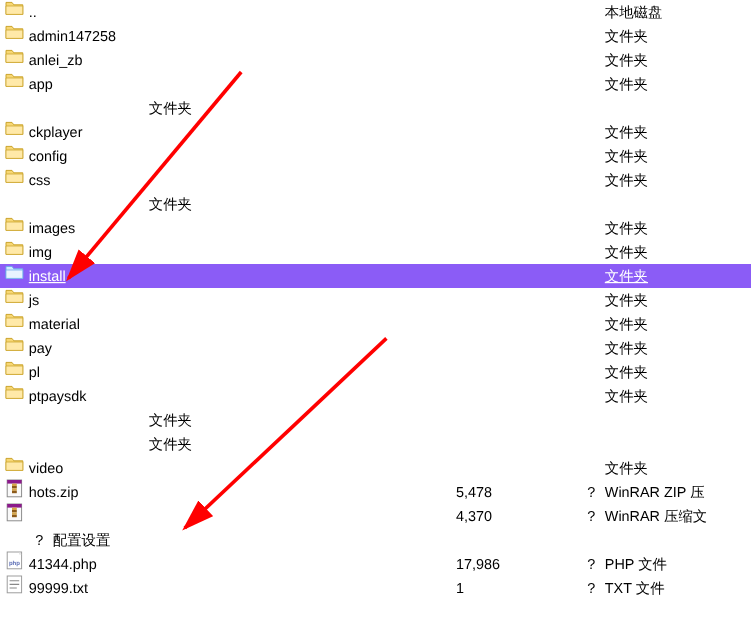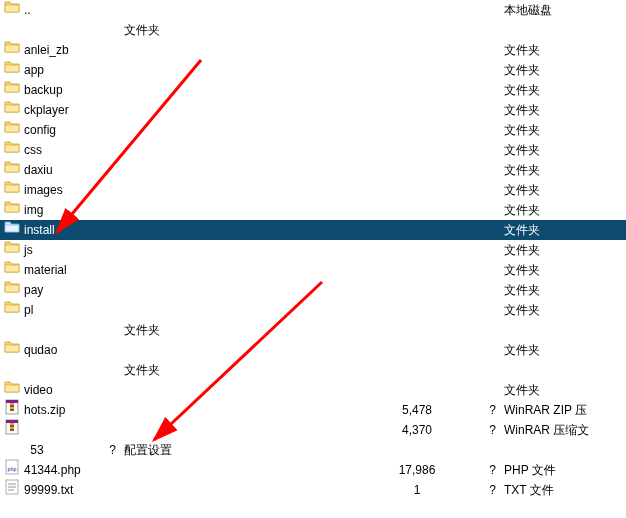--- a/index.html
+++ b/index.html
@@ -13,33 +13,34 @@
     overflow: hidden;
     position: relative;
   }
   .row {
     display: flex;
     align-items: center;
     height: 20px;
     line-height: 20px;
   }
   .row.selected {
-    background: #0c4a6e;
+    background: #8b5cf6;
     color: #fff;
+    text-decoration: underline;
   }
   .row .name-cell {
     width: 380px;
     display: flex;
     align-items: center;
     padding-left: 4px;
     gap: 4px;
   }
   .row .size-cell {
     width: 80px;
-    text-align: center;
+    text-align: left;
     padding-right: 6px;
   }
   .row .q-cell {
     width: 40px;
     text-align: right;
     padding-right: 4px;
   }
   .row .type-cell {
     flex: 1;
     padding-left: 4px;
@@ -67,20 +68,27 @@
             <path d="M1 3h5l1.5 2H15v8H1z" fill="#f7d774" stroke="#c9a227" stroke-width="0.8"></path>
             <path d="M1 6h14v7H1z" fill="#ffe9a8" stroke="#c9a227" stroke-width="0.6"></path>
           </svg></span>
         <span>..</span>
       </div>
       <div class="size-cell"></div>
       <div class="q-cell"></div>
       <div class="type-cell">本地磁盘</div>
     </div>
     <div class="row">
+      <div class="name-cell">
+        <span><svg class="icon" viewBox="0 0 16 16">
+            <path d="M1 3h5l1.5 2H15v8H1z" fill="#f7d774" stroke="#c9a227" stroke-width="0.8"></path>
+            <path d="M1 6h14v7H1z" fill="#ffe9a8" stroke="#c9a227" stroke-width="0.6"></path>
+          </svg></span>
+        <span>admin147258</span>
+      </div>
       <div class="size-cell"></div>
       <div class="q-cell"></div>
       <div class="type-cell">文件夹</div>
     </div>
     <div class="row">
       <div class="name-cell">
         <span><svg class="icon" viewBox="0 0 16 16">
             <path d="M1 3h5l1.5 2H15v8H1z" fill="#f7d774" stroke="#c9a227" stroke-width="0.8"></path>
             <path d="M1 6h14v7H1z" fill="#ffe9a8" stroke="#c9a227" stroke-width="0.6"></path>
           </svg></span>
@@ -96,27 +104,20 @@
             <path d="M1 3h5l1.5 2H15v8H1z" fill="#f7d774" stroke="#c9a227" stroke-width="0.8"></path>
             <path d="M1 6h14v7H1z" fill="#ffe9a8" stroke="#c9a227" stroke-width="0.6"></path>
           </svg></span>
         <span>app</span>
       </div>
       <div class="size-cell"></div>
       <div class="q-cell"></div>
       <div class="type-cell">文件夹</div>
     </div>
     <div class="row">
-      <div class="name-cell">
-        <span><svg class="icon" viewBox="0 0 16 16">
-            <path d="M1 3h5l1.5 2H15v8H1z" fill="#f7d774" stroke="#c9a227" stroke-width="0.8"></path>
-            <path d="M1 6h14v7H1z" fill="#ffe9a8" stroke="#c9a227" stroke-width="0.6"></path>
-          </svg></span>
-        <span>backup</span>
-      </div>
       <div class="size-cell"></div>
       <div class="q-cell"></div>
       <div class="type-cell">文件夹</div>
     </div>
     <div class="row">
       <div class="name-cell">
         <span><svg class="icon" viewBox="0 0 16 16">
             <path d="M1 3h5l1.5 2H15v8H1z" fill="#f7d774" stroke="#c9a227" stroke-width="0.8"></path>
             <path d="M1 6h14v7H1z" fill="#ffe9a8" stroke="#c9a227" stroke-width="0.6"></path>
           </svg></span>
@@ -144,27 +145,20 @@
             <path d="M1 3h5l1.5 2H15v8H1z" fill="#f7d774" stroke="#c9a227" stroke-width="0.8"></path>
             <path d="M1 6h14v7H1z" fill="#ffe9a8" stroke="#c9a227" stroke-width="0.6"></path>
           </svg></span>
         <span>css</span>
       </div>
       <div class="size-cell"></div>
       <div class="q-cell"></div>
       <div class="type-cell">文件夹</div>
     </div>
     <div class="row">
-      <div class="name-cell">
-        <span><svg class="icon" viewBox="0 0 16 16">
-            <path d="M1 3h5l1.5 2H15v8H1z" fill="#f7d774" stroke="#c9a227" stroke-width="0.8"></path>
-            <path d="M1 6h14v7H1z" fill="#ffe9a8" stroke="#c9a227" stroke-width="0.6"></path>
-          </svg></span>
-        <span>daxiu</span>
-      </div>
       <div class="size-cell"></div>
       <div class="q-cell"></div>
       <div class="type-cell">文件夹</div>
     </div>
     <div class="row">
       <div class="name-cell">
         <span><svg class="icon" viewBox="0 0 16 16">
             <path d="M1 3h5l1.5 2H15v8H1z" fill="#f7d774" stroke="#c9a227" stroke-width="0.8"></path>
             <path d="M1 6h14v7H1z" fill="#ffe9a8" stroke="#c9a227" stroke-width="0.6"></path>
           </svg></span>
@@ -240,32 +234,32 @@
             <path d="M1 3h5l1.5 2H15v8H1z" fill="#f7d774" stroke="#c9a227" stroke-width="0.8"></path>
             <path d="M1 6h14v7H1z" fill="#ffe9a8" stroke="#c9a227" stroke-width="0.6"></path>
           </svg></span>
         <span>pl</span>
       </div>
       <div class="size-cell"></div>
       <div class="q-cell"></div>
       <div class="type-cell">文件夹</div>
     </div>
     <div class="row">
-      <div class="size-cell"></div>
-      <div class="q-cell"></div>
-      <div class="type-cell">文件夹</div>
-    </div>
-    <div class="row">
-      <div class="name-cell">
-        <span><svg class="icon" viewBox="0 0 16 16">
-            <path d="M1 3h5l1.5 2H15v8H1z" fill="#f7d774" stroke="#c9a227" stroke-width="0.8"></path>
-            <path d="M1 6h14v7H1z" fill="#ffe9a8" stroke="#c9a227" stroke-width="0.6"></path>
-          </svg></span>
-        <span>qudao</span>
-      </div>
+      <div class="name-cell">
+        <span><svg class="icon" viewBox="0 0 16 16">
+            <path d="M1 3h5l1.5 2H15v8H1z" fill="#f7d774" stroke="#c9a227" stroke-width="0.8"></path>
+            <path d="M1 6h14v7H1z" fill="#ffe9a8" stroke="#c9a227" stroke-width="0.6"></path>
+          </svg></span>
+        <span>ptpaysdk</span>
+      </div>
+      <div class="size-cell"></div>
+      <div class="q-cell"></div>
+      <div class="type-cell">文件夹</div>
+    </div>
+    <div class="row">
       <div class="size-cell"></div>
       <div class="q-cell"></div>
       <div class="type-cell">文件夹</div>
     </div>
     <div class="row">
       <div class="size-cell"></div>
       <div class="q-cell"></div>
       <div class="type-cell">文件夹</div>
     </div>
     <div class="row">
@@ -305,21 +299,20 @@
             <rect x="6" y="6" width="4" height="2" fill="#8b5a1a"></rect>
             <rect x="6" y="8" width="4" height="2" fill="#d4a548"></rect>
             <rect x="6" y="10" width="4" height="2" fill="#8b5a1a"></rect>
           </svg></span>
       </div>
       <div class="size-cell">4,370</div>
       <div class="q-cell">?</div>
       <div class="type-cell">WinRAR 压缩文</div>
     </div>
     <div class="row">
-      <div class="size-cell">53</div>
       <div class="q-cell">?</div>
       <div class="type-cell">配置设置</div>
     </div>
     <div class="row">
       <div class="name-cell">
         <span><svg class="icon" viewBox="0 0 16 16">
             <rect x="2" y="1" width="12" height="14" fill="#fff" stroke="#999" stroke-width="0.8"></rect>
             <path d="M12 1l2 2h-2z" fill="#ddd"></path>
             <text x="8" y="12" font-size="5" text-anchor="middle" fill="#5b6db5" font-weight="bold">php</text>
           </svg></span>

